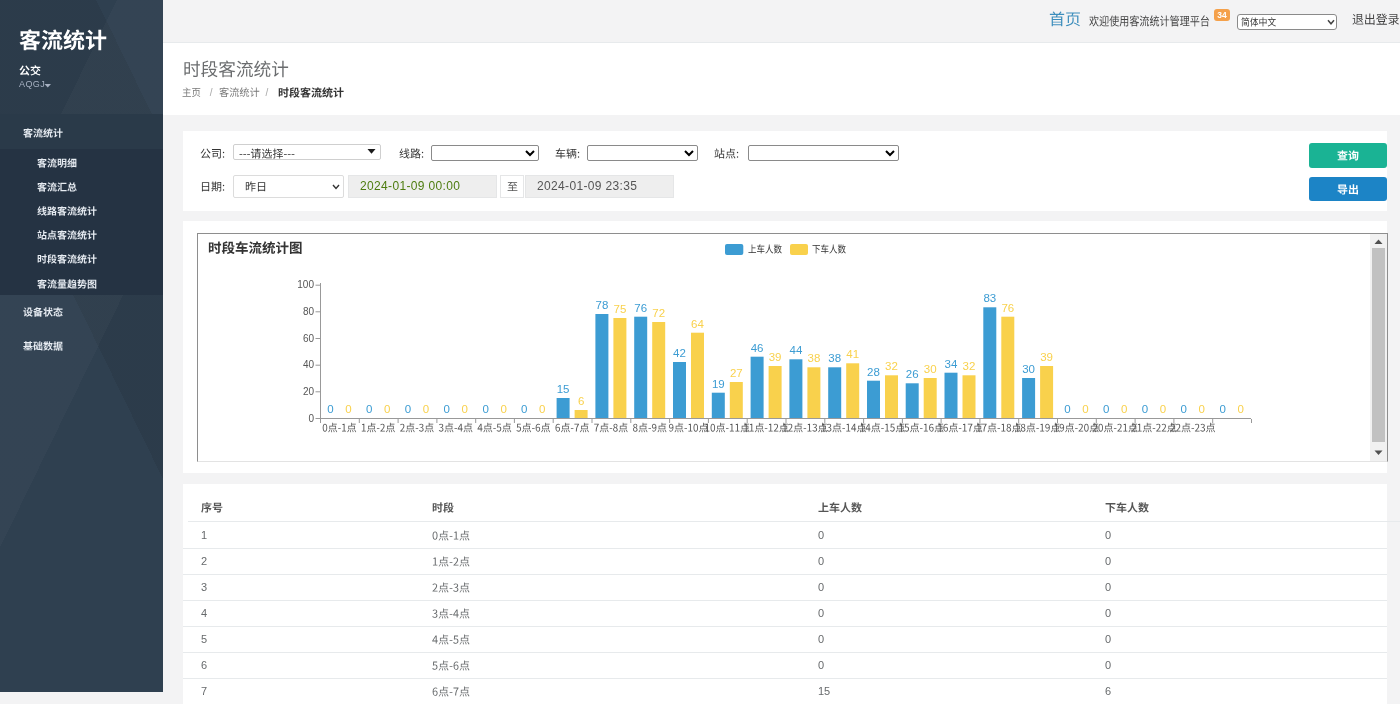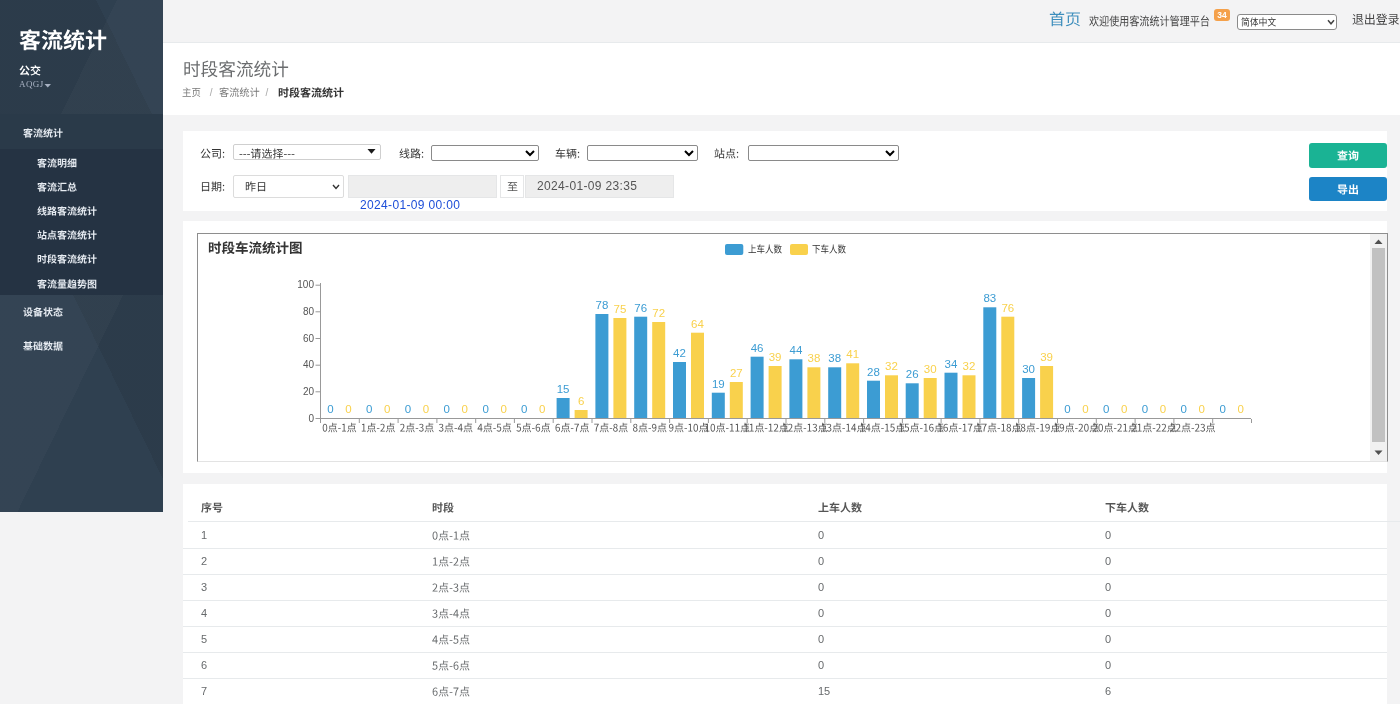--- a/index.html
+++ b/index.html
@@ -1,21 +1,21 @@
 <!DOCTYPE html>
 <html><head><meta charset="utf-8"><style>
 * { margin:0; padding:0; box-sizing:border-box; }
 html,body { width:1400px; height:704px; overflow:hidden; font-family:"Liberation Sans",sans-serif; }
 body { position:relative; background:#f3f3f4; }
 .abs { position:absolute; }
 .tx { position:absolute; overflow:visible; }
-#sidebar { position:absolute; left:0; top:0; width:163px; height:512px; background:
+#sidebar { position:absolute; left:0; top:0; width:163px; height:692px; background:
  linear-gradient(116deg, transparent 105px, rgba(255,255,255,.022) 105px, rgba(255,255,255,.022) 240px, transparent 240px),
  linear-gradient(244deg, transparent 60px, rgba(0,0,0,.07) 60px, rgba(0,0,0,.07) 210px, transparent 210px),
- #2f4050; font-family: Liberation Serif, serif; }
+ #2f4050; }
 #sb-item1 { position:absolute; left:0; top:114px; width:163px; height:35px; background:#2a3a49; }
 #sb-sub { position:absolute; left:0; top:149px; width:163px; height:146px; background:#253343; }
 #topbar { position:absolute; left:163px; top:0; width:1237px; height:43px; background:#f3f3f4; border-bottom:1px solid #e7eaec; }
 #pagehead { position:absolute; left:163px; top:43px; width:1237px; height:72px; background:#fff; }
 .panel { position:absolute; background:#fff; }
 #p-filter { left:183px; top:131px; width:1204px; height:80px; }
 #p-chart { left:183px; top:221px; width:1204px; height:252px; }
 #chartbox { position:absolute; left:14px; top:12px; width:1191px; height:229px; background:#fff; border:1px solid #8e8e8e; border-bottom-color:#e3e3e3; }
 #chart { position:absolute; }
 #p-table { left:183px; top:484px; width:1204px; height:220px; }
@@ -151,21 +151,21 @@
         <path d="M0.5 0 L8.5 0 L4.5 4.7 Z" fill="#1a1a1a"></path>
       </svg>
   <select style="left:248px;top:14px;width:108px;height:16px;"></select>
   <select style="left:404px;top:14px;width:111px;height:16px;"></select>
   <select style="left:565px;top:14px;width:151px;height:16px;"></select>
   <div class="fsel" style="left:50px;top:43.5px;width:111px;height:23px;border-color:#dcdcdc;"></div>
   <svg class="chev" style="left:149px;top:53px" width="8" height="7">
         <path d="M1 1 L4 4.5 L7 1" fill="none" stroke="#333" stroke-width="1.4"></path>
       </svg>
   <div class="inp" style="left:165px;top:43.5px;width:149px;height:23px;"></div>
-  <div class="abs" style="left:177px;top:47.5px;font-size:12px;letter-spacing:.35px;color:#1d4ed8;margin-top:19px;">2024-01-09 00:00</div>
+  <div class="abs" style="left:177px;top:47.5px;font-size:12px;letter-spacing:.35px;color:#4d7c0f;">2024-01-09 00:00</div>
   <div class="fsel" style="left:317px;top:43.5px;width:24px;height:23px;border-color:#e5e6e7;border-radius:0;"></div>
   <div class="inp" style="left:342px;top:43.5px;width:149px;height:23px;"></div>
   <div class="abs" style="left:354px;top:47.5px;font-size:12px;letter-spacing:.35px;color:#555;">2024-01-09 23:35</div>
   <div class="btn" style="left:1126px;top:12px;height:25px;background:#1ab394;"></div>
   <div class="btn" style="left:1126px;top:46px;height:24px;background:#1c84c6;"></div>
 </div>
 <div class="panel" id="p-chart">
   <div id="chartbox">
     <svg class="abs" style="left:527px;top:10px" width="19" height="12">
           <rect width="18.3" height="11" rx="2" fill="#3c9cd3"></rect>

